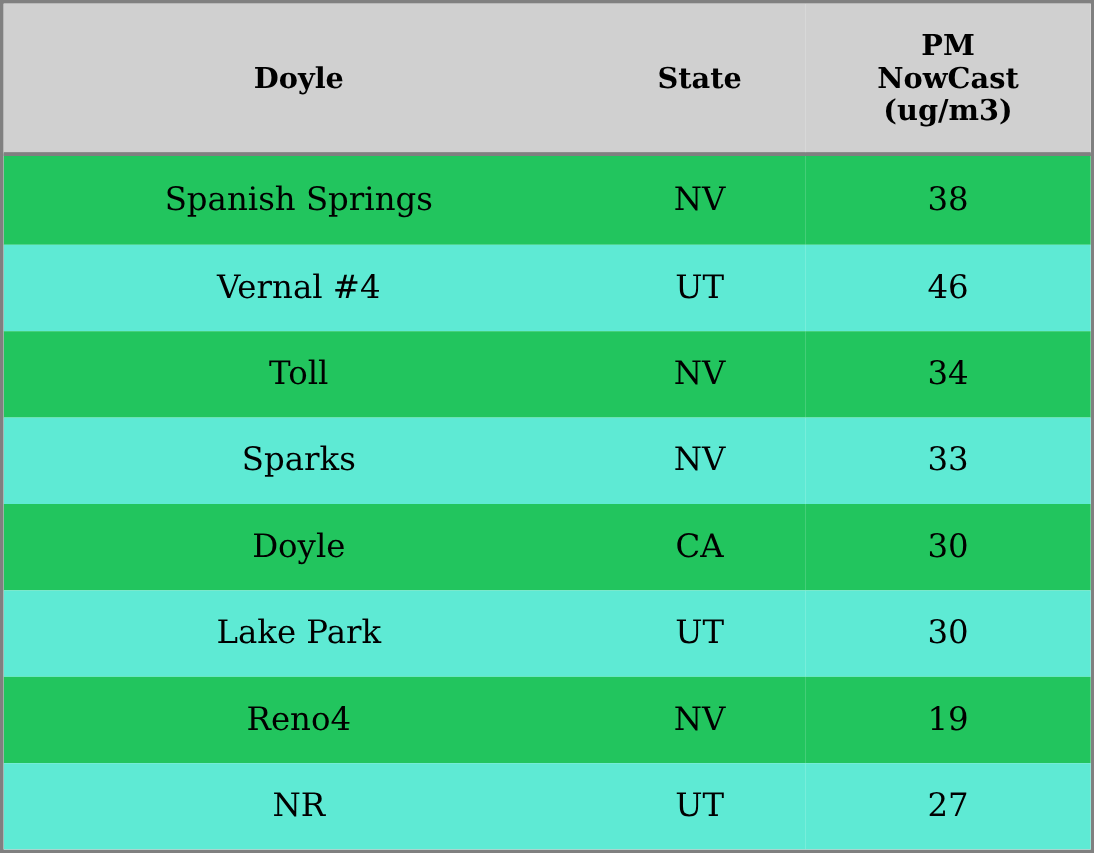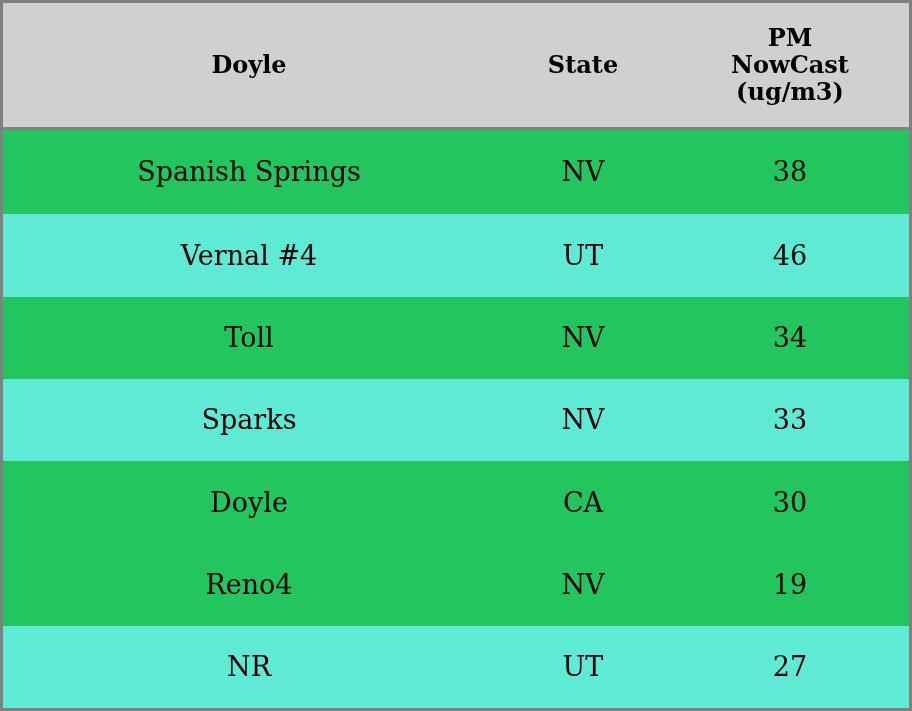--- a/index.html
+++ b/index.html
@@ -85,20 +85,25 @@
       <tr class="row-even">
         <td>Sparks</td>
         <td>NV</td>
         <td>33</td>
       </tr>
       <tr class="row-odd">
         <td>Doyle</td>
         <td>CA</td>
         <td>30</td>
       </tr>
+      <tr class="row-even">
+        <td>Lake Park</td>
+        <td>UT</td>
+        <td>30</td>
+      </tr>
       <tr class="row-odd">
         <td>Reno4</td>
         <td>NV</td>
         <td>19</td>
       </tr>
       <tr class="row-even">
         <td>NR</td>
         <td>UT</td>
         <td>27</td>
       </tr>

